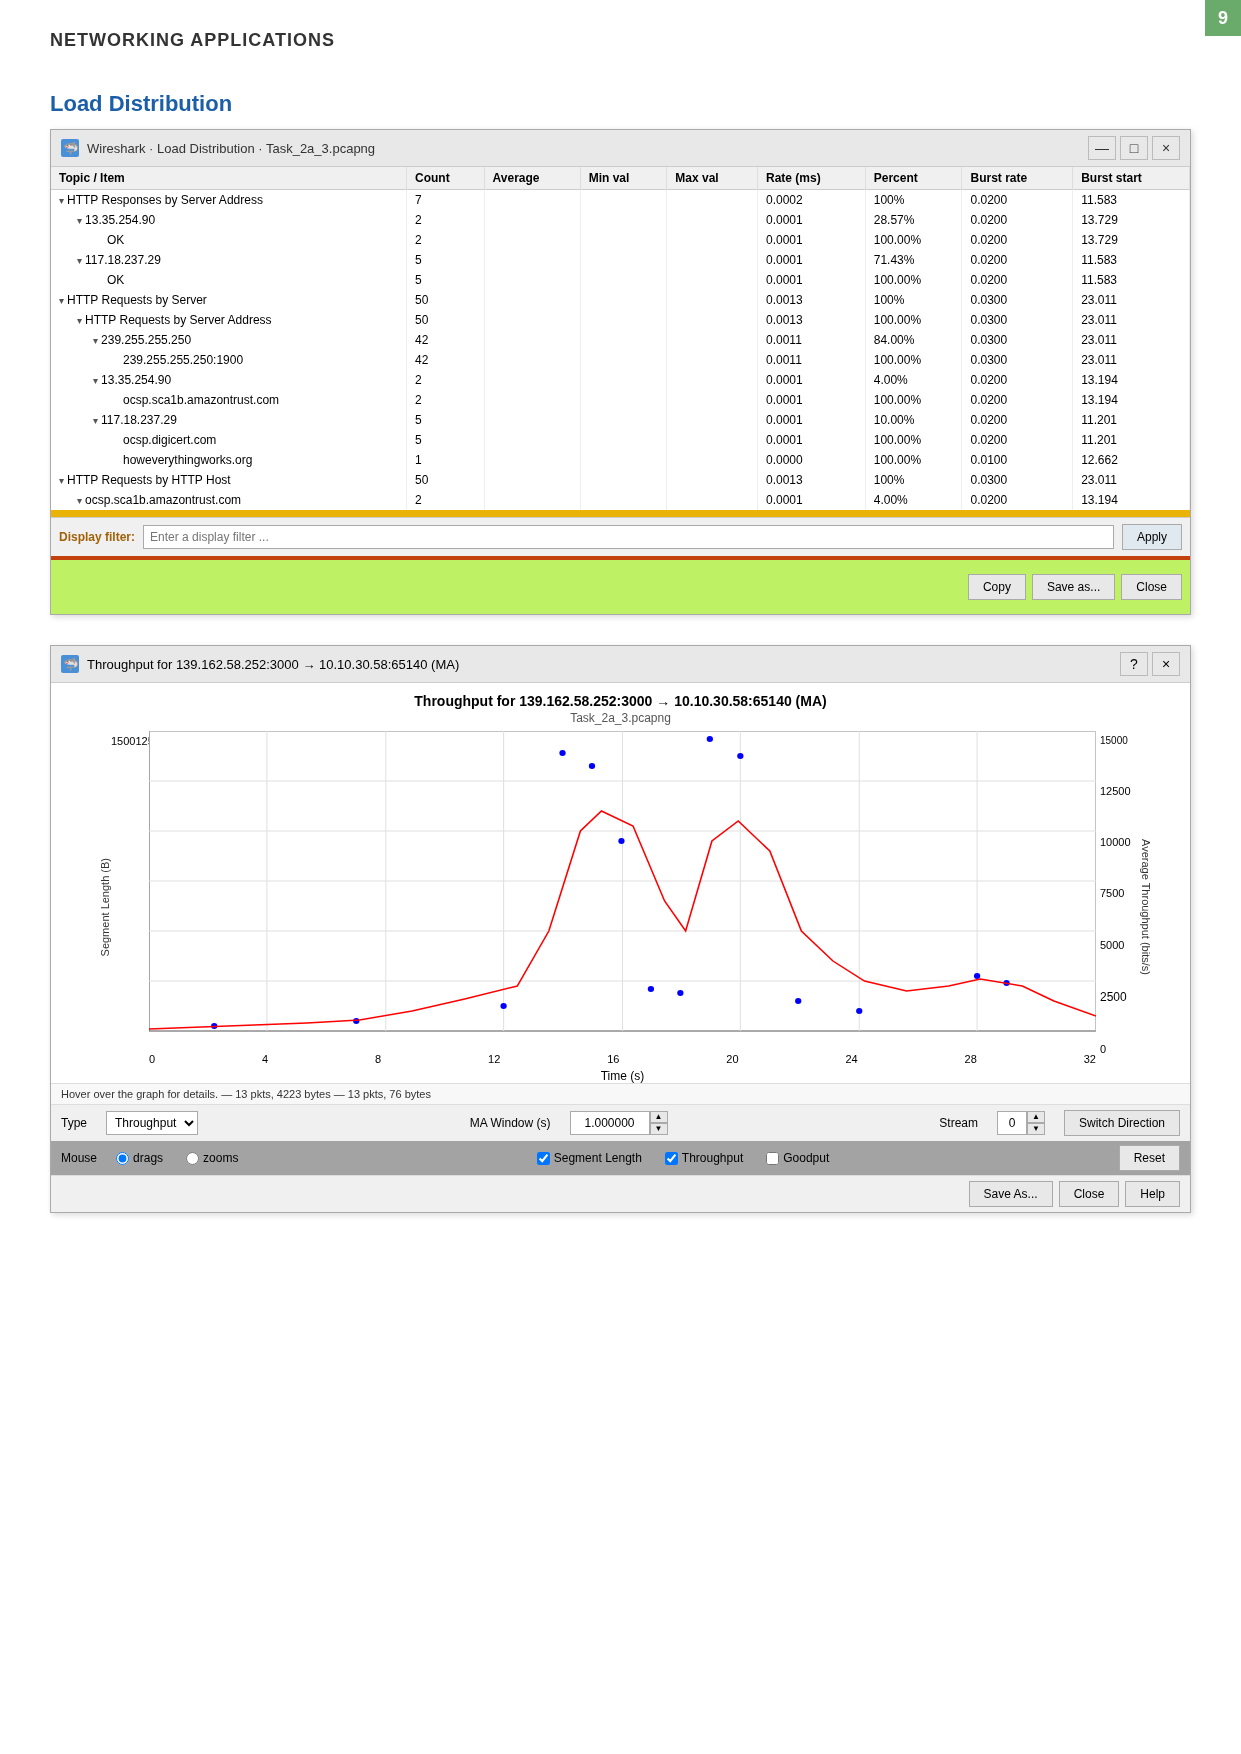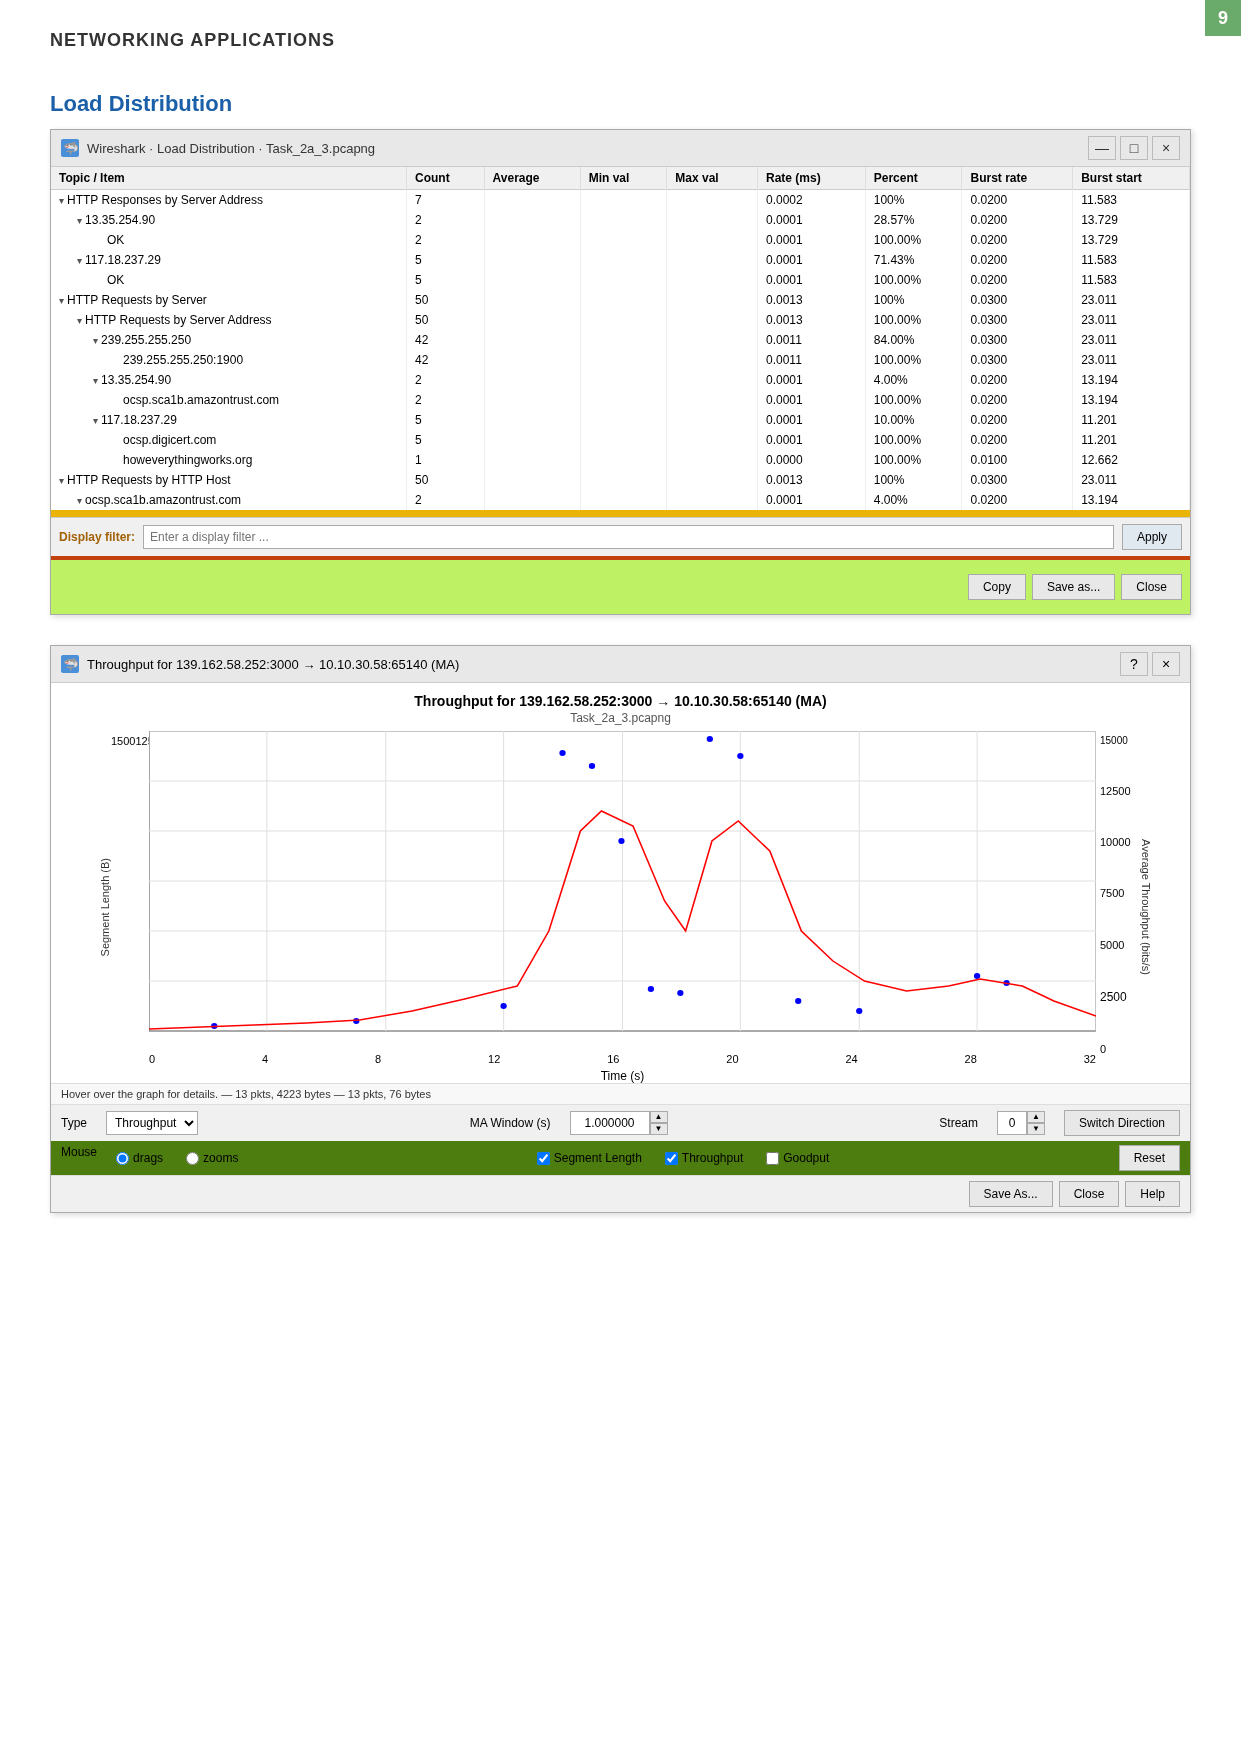--- a/index.html
+++ b/index.html
@@ -243,24 +243,25 @@
       align-items: center;
       padding: 5px 10px;
       gap: 19px;
       font-size: 12px;
       border-top: 1px solid #ddd;
       background: #f0f0f0;
     }
 
     .tg-controls-row2 {
       display: flex;
+      align-items: center;
       padding: 4px 10px;
       gap: 10px;
       font-size: 12px;
-      background: #4d7c0f;
+      background: #a3a3a3;
     }
 
     .tg-controls-bottom {
       display: flex;
       justify-content: flex-end;
       align-items: center;
       padding: 5px 10px;
       gap: 6px;
       background: #f0f0f0;
       border-top: 1px solid #ddd;

